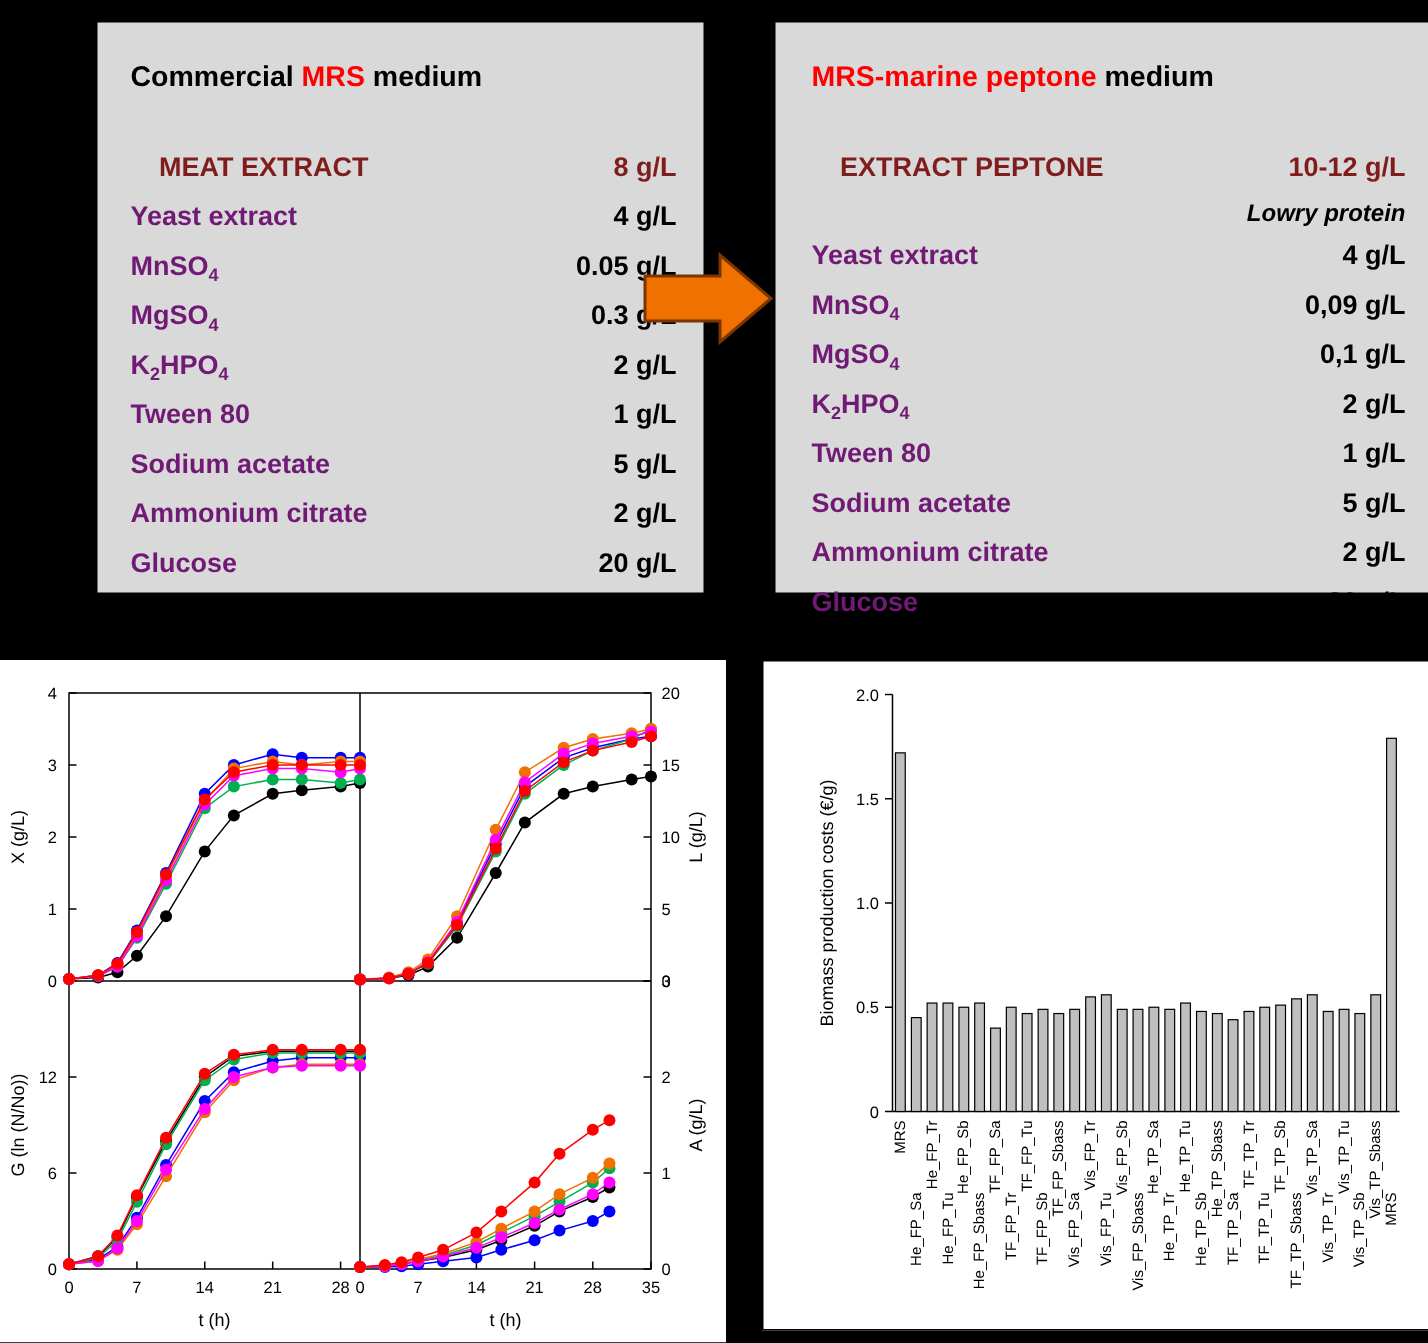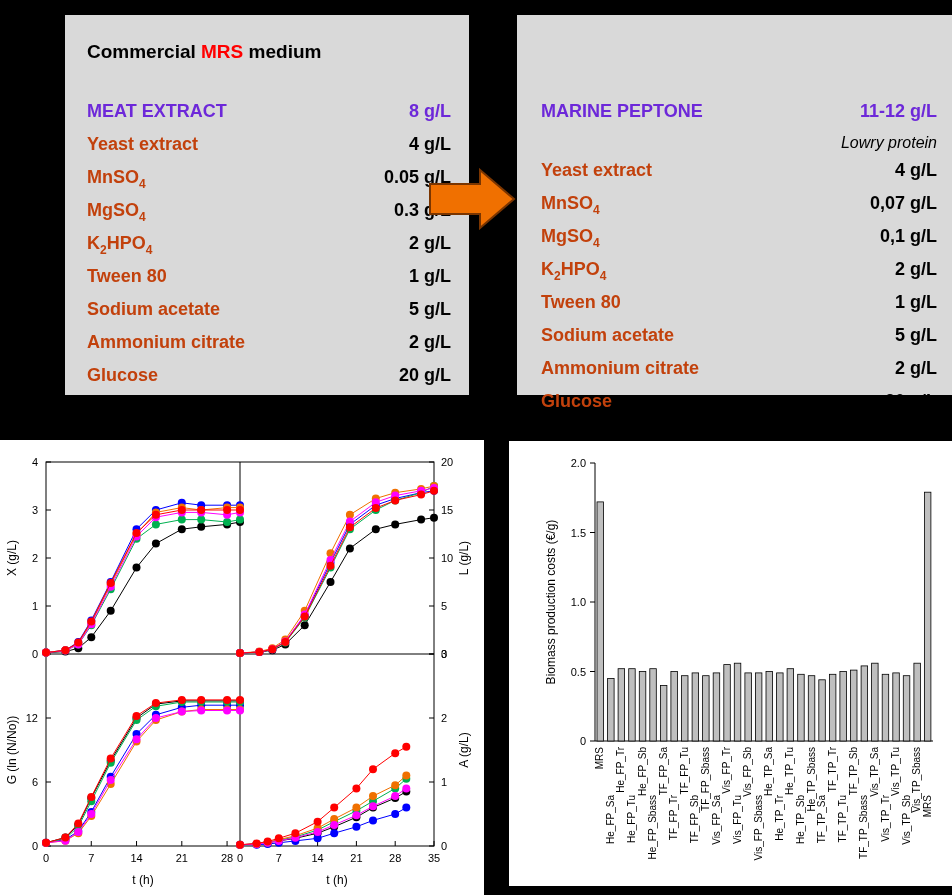--- a/index.html
+++ b/index.html
@@ -11,24 +11,24 @@
   #panel-left{left:64px;top:14px;width:404px;height:380px;}
   #panel-right{left:516px;top:14px;width:436px;height:380px;}
 
   .panel-title{position:absolute;left:22px;top:26px;font-size:19px;font-weight:bold;color:#000;}
   .panel-title .hl{color:#ff0000;}
   #panel-right .panel-title{left:24px;}
 
   .rows{position:absolute;left:22px;top:86px;right:18px;}
   #panel-right .rows{left:24px;top:86px;right:16px;}
   .row{position:relative;height:33px;display:flex;align-items:flex-start;justify-content:space-between;}
-  .row .nm{font-size:18px;font-weight:bold;color:#c2410c;white-space:nowrap;}
+  .row .nm{font-size:18px;font-weight:bold;color:#701a75;white-space:nowrap;}
   .row .vl{font-size:18px;font-weight:bold;color:#000;white-space:nowrap;text-align:center;}
-  .row.em .nm,.row.em .vl{color:#6d28d9;}
-  .subnote{font-size:16px;font-weight:normal;font-style:italic;color:#000;text-align:right;height:26px;}
+  .row.em .nm,.row.em .vl{color:#7f1d1d;margin-left:19px;}
+  .subnote{font-size:16px;font-weight:bold;font-style:italic;color:#000;text-align:right;height:26px;}
   sub{font-size:12px;}
 
   
   .arrow{position:absolute;left:428px;top:168px;width:88px;height:62px;}
 
   
   .species{position:absolute;left:0;top:398px;width:952px;text-align:center;font-size:19px;font-weight:bold;font-style:italic;color:#ff0000;}
 
   
   #fig-left{position:absolute;left:0;top:440px;width:484px;height:455px;background:#fff;}
@@ -88,33 +88,36 @@
       </div>
   </div>
 
   <div class="arrow">
     <svg width="88" height="62" viewBox="0 0 88 62">
       <polygon points="2,16 52,16 52,2 86,31 52,60 52,46 2,46" fill="#f07000" stroke="#7a3500" stroke-width="2"></polygon>
     </svg>
   </div>
 
   <div class="panel" id="panel-right">
+    <div class="panel-title">
+      <span class="hl">MRS-marine peptone</span><span> medium</span>
+    </div>
     <div class="rows" id="rows-right">
         <div class="row em">
-          <div class="nm">MARINE PEPTONE</div>
-          <div class="vl">11-12 g/L</div>
+          <div class="nm">EXTRACT PEPTONE</div>
+          <div class="vl">10-12 g/L</div>
         </div>
         <div class="subnote">Lowry protein</div>
         <div class="row">
           <div class="nm">Yeast extract</div>
           <div class="vl">4 g/L</div>
         </div>
         <div class="row">
           <div class="nm">MnSO<sub>4</sub></div>
-          <div class="vl">0,07 g/L</div>
+          <div class="vl">0,09 g/L</div>
         </div>
         <div class="row">
           <div class="nm">MgSO<sub>4</sub></div>
           <div class="vl">0,1 g/L</div>
         </div>
         <div class="row">
           <div class="nm">K<sub>2</sub>HPO<sub>4</sub></div>
           <div class="vl">2 g/L</div>
         </div>
         <div class="row">

